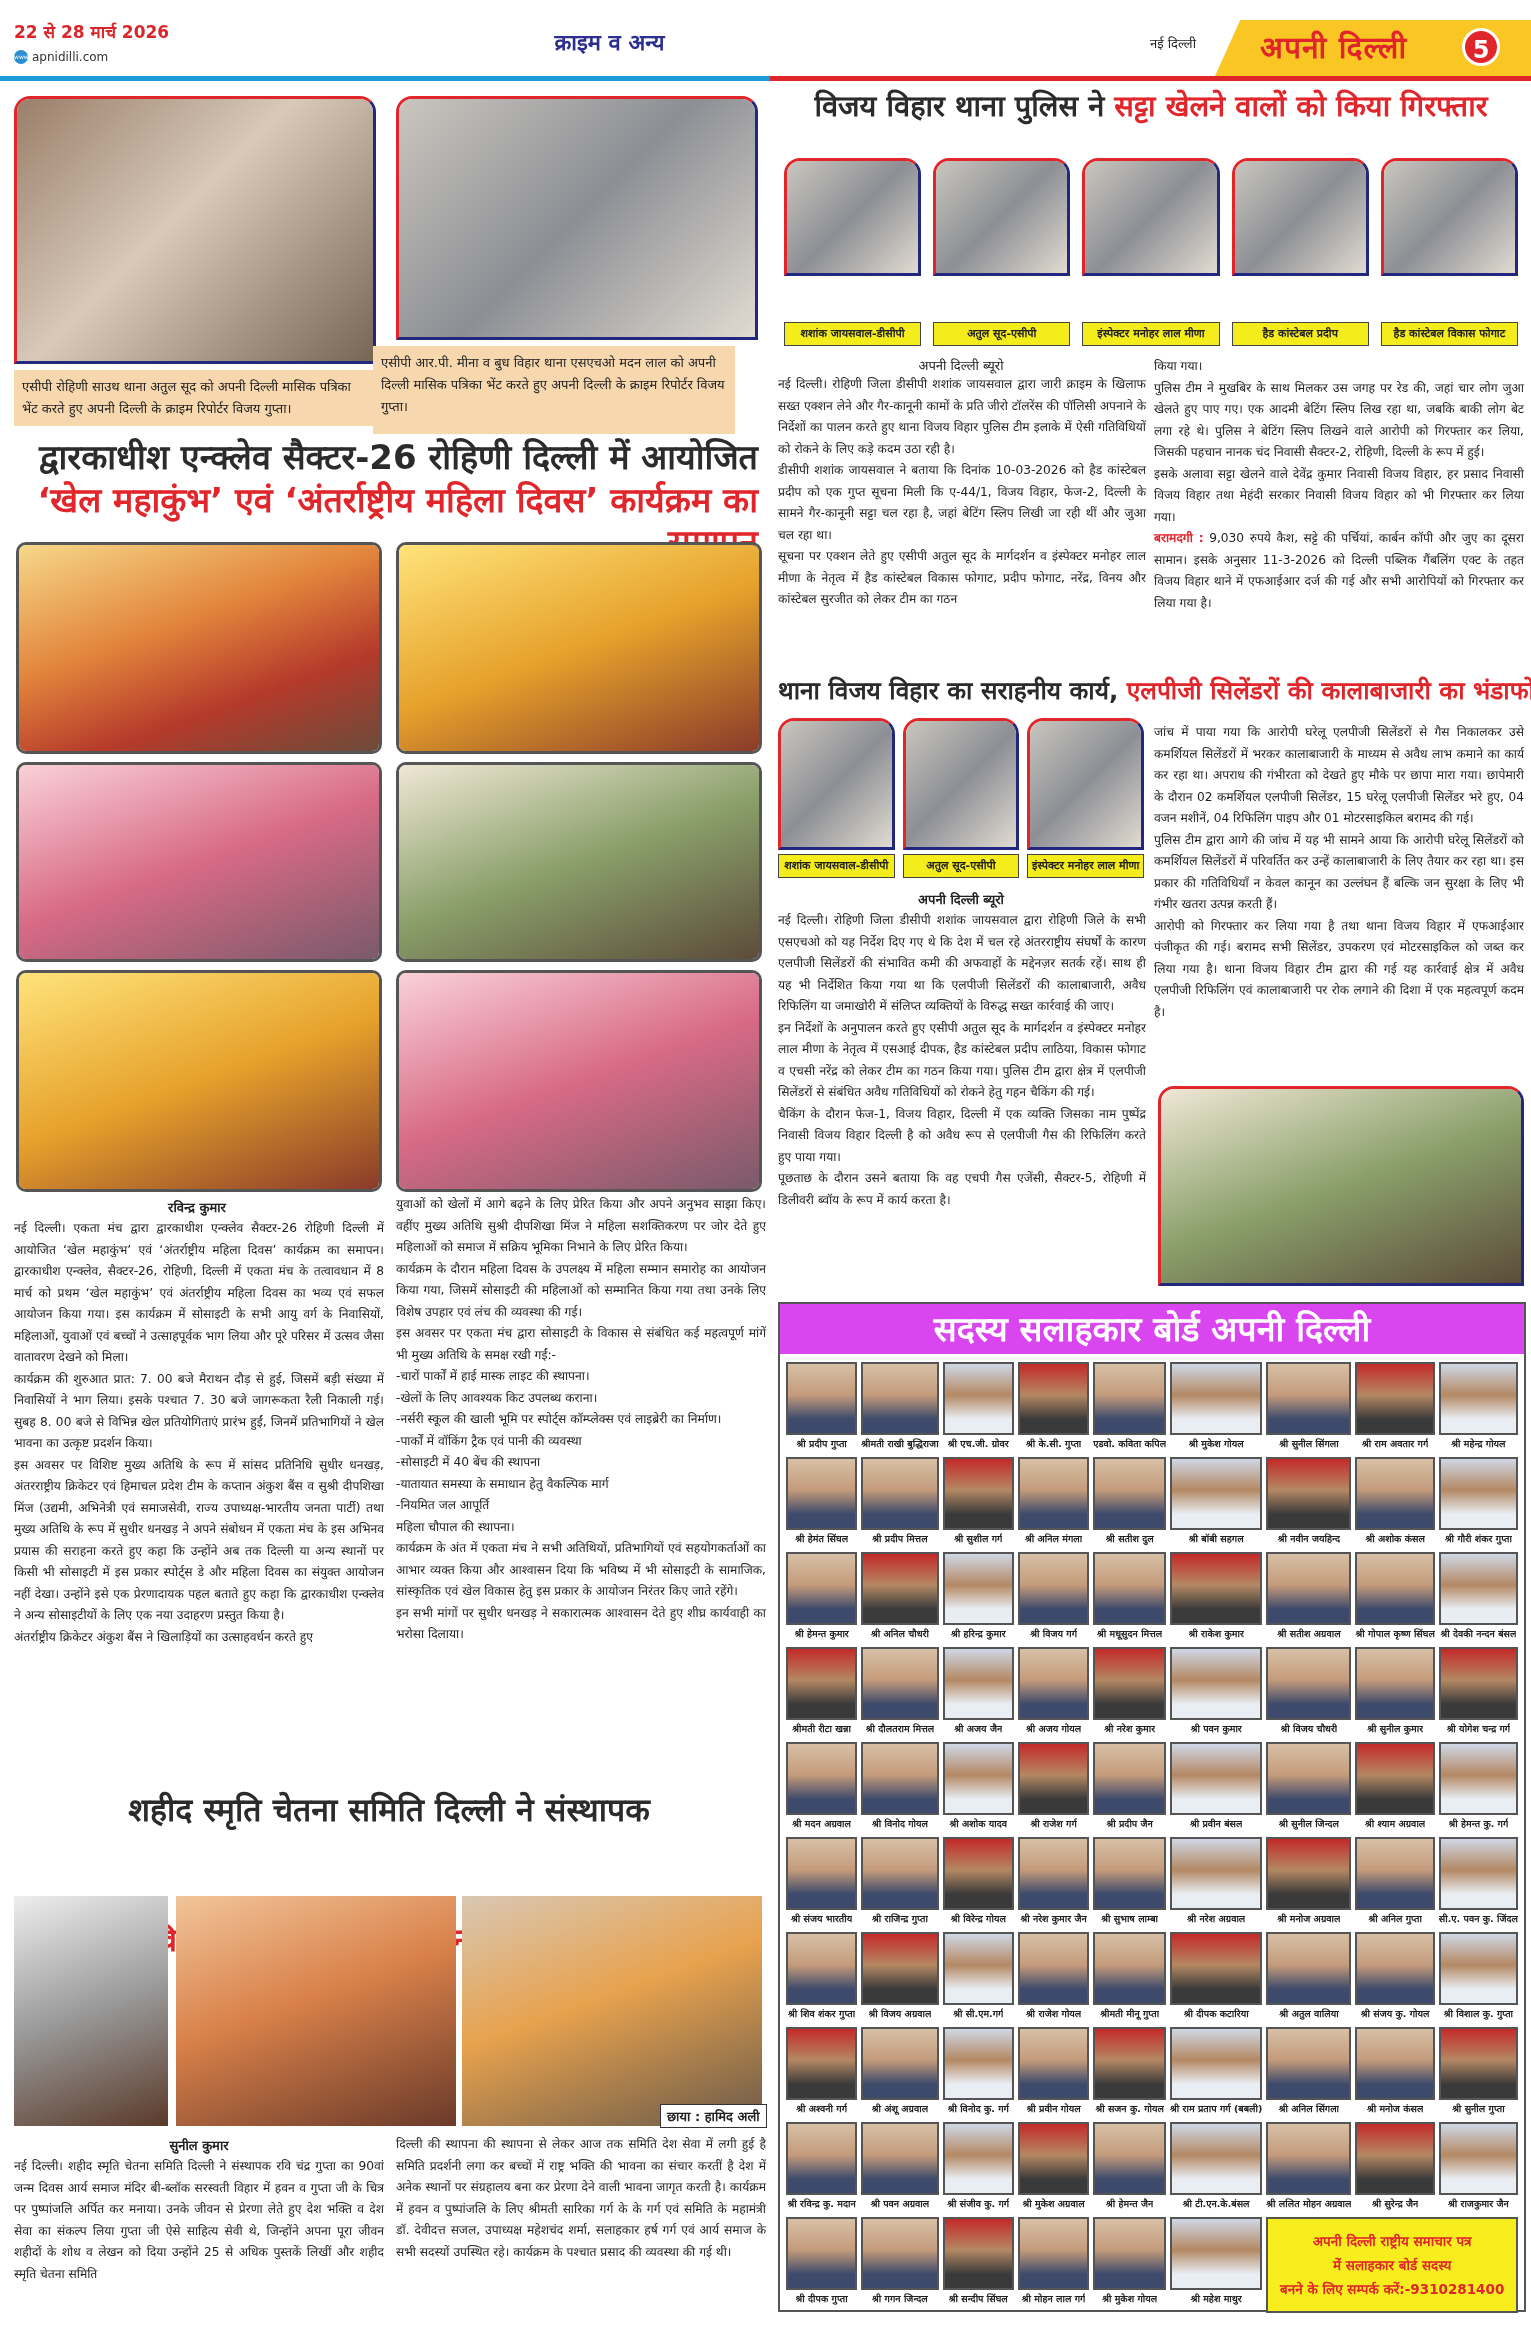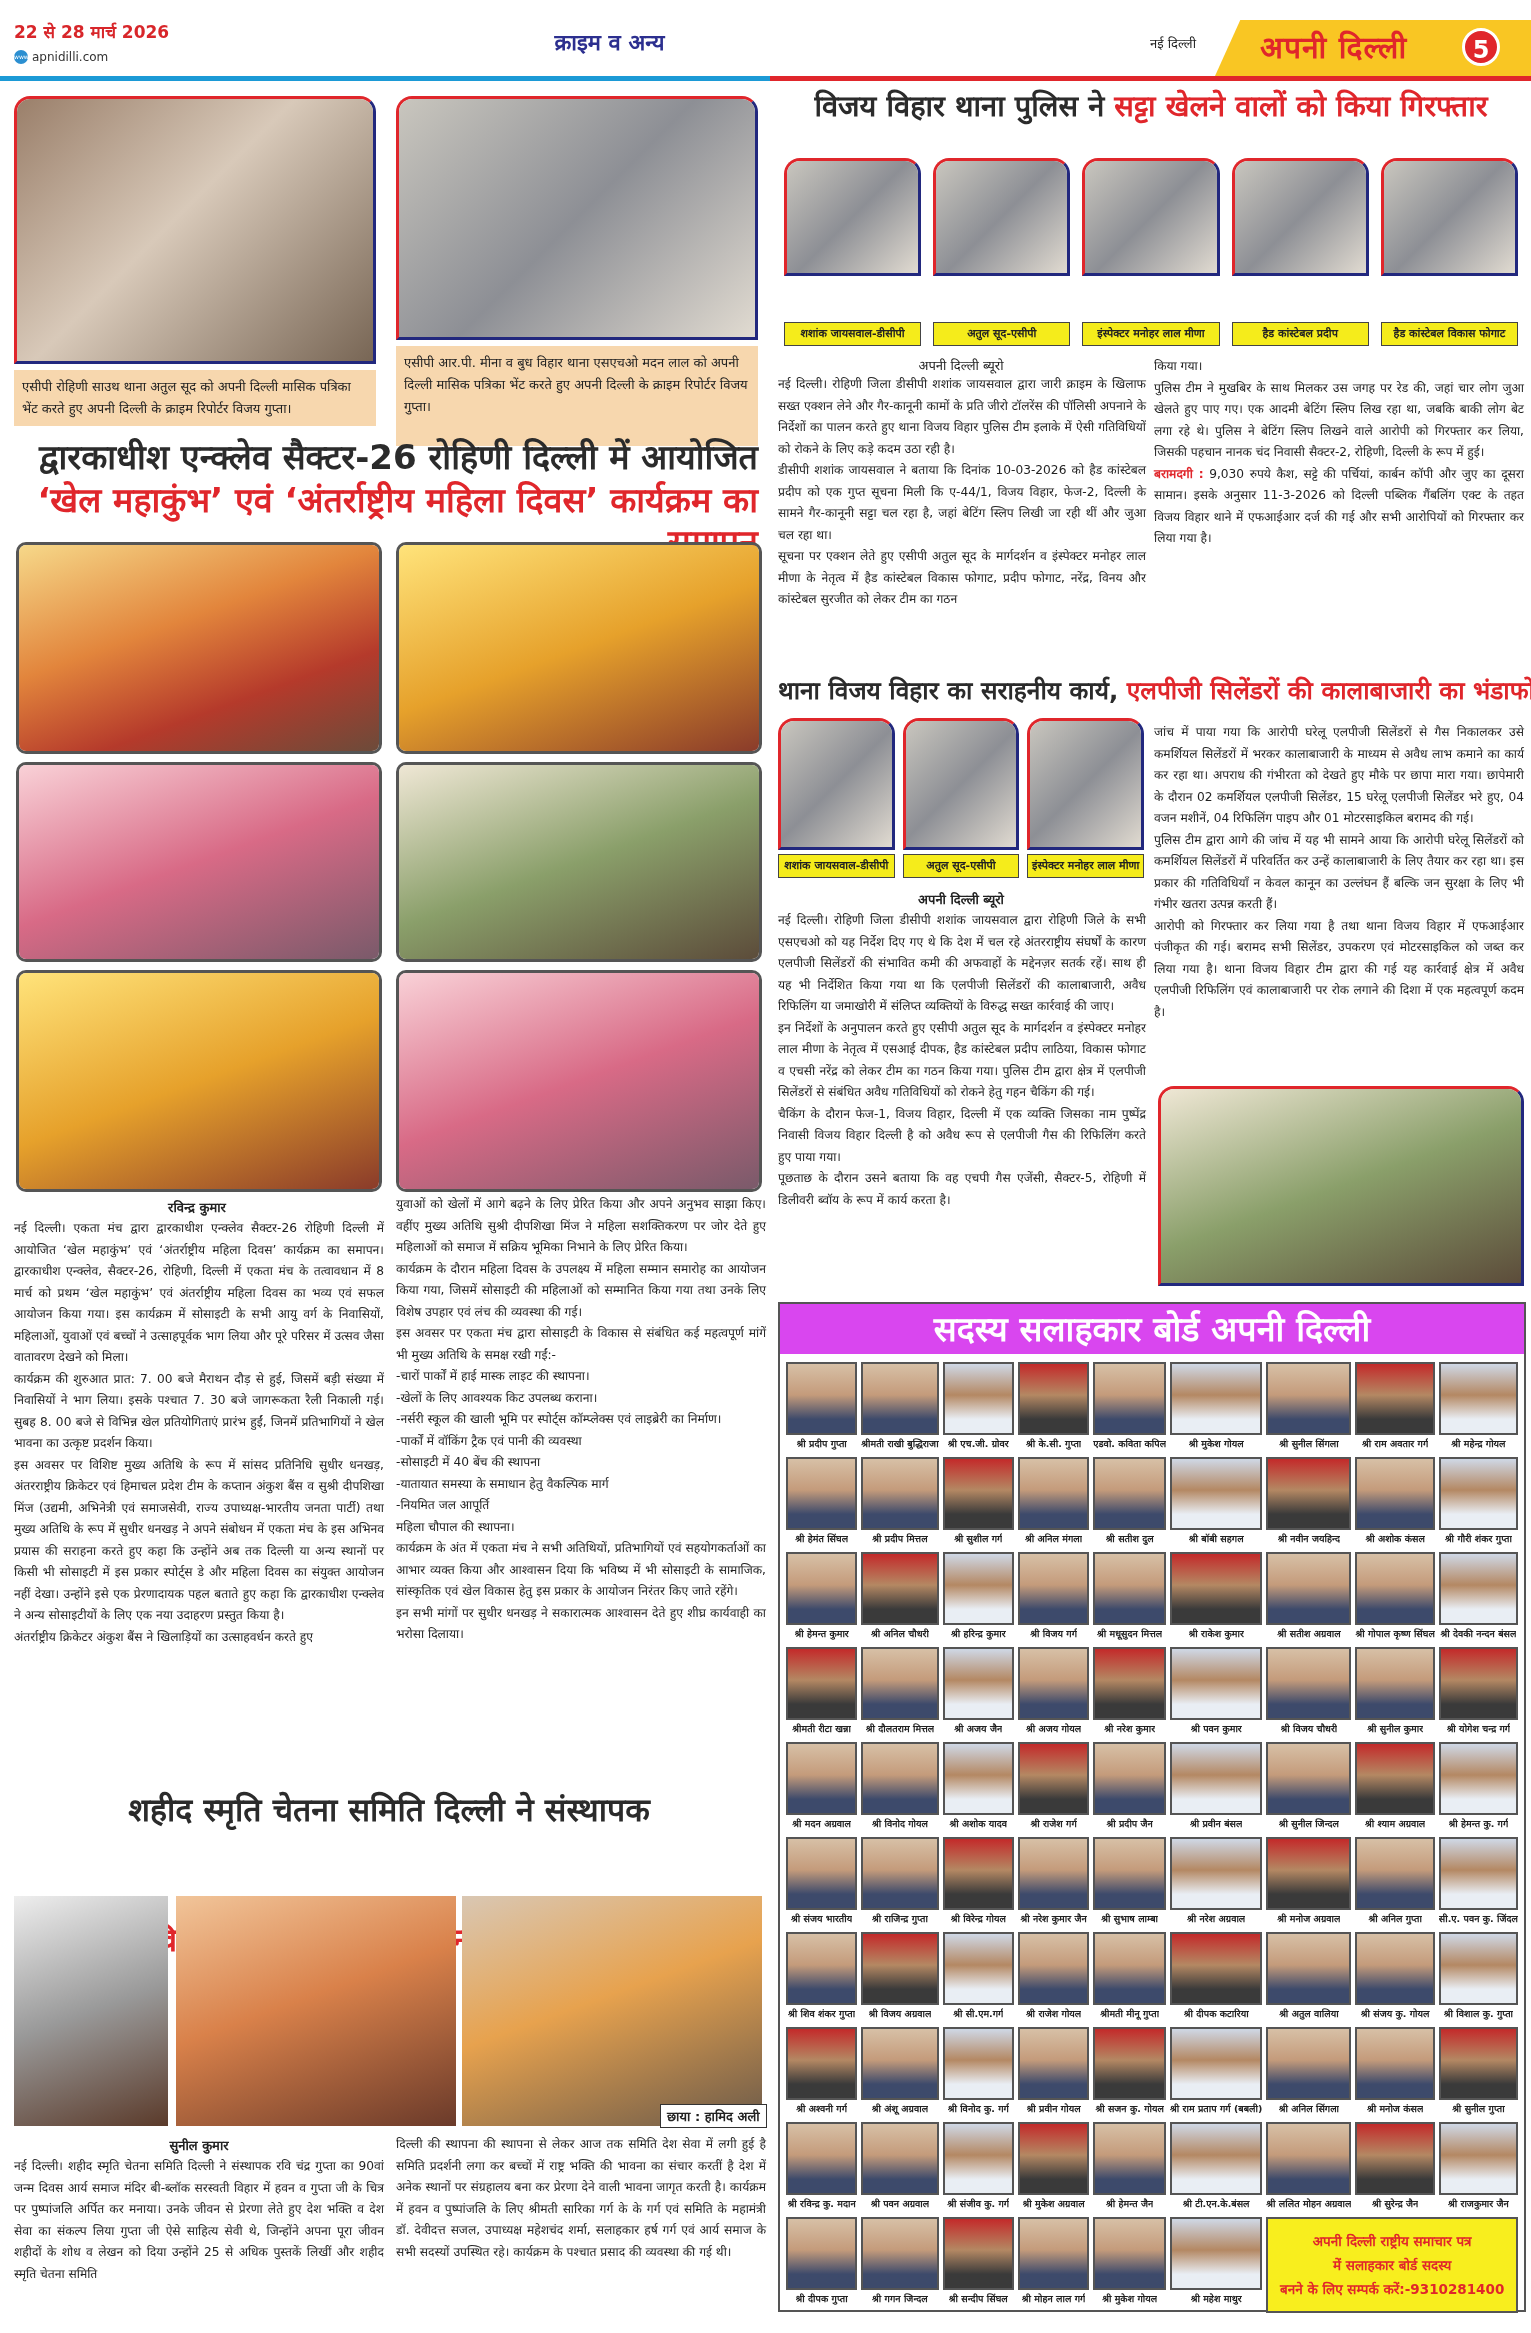--- a/index.html
+++ b/index.html
@@ -55,21 +55,21 @@
 <div class="abs hdr-line-b"></div>
 <div class="abs hdr-line-r"></div>
 
 <div class="abs frame" style="left:14px;top:96px;width:362px;height:268px">
     <div class="photo"></div>
   </div>
 <div class="abs cap" style="left:14px;top:370px;width:362px;height:56px">एसीपी रोहिणी साउथ थाना अतुल सूद को अपनी दिल्ली मासिक पत्रिका भेंट करते हुए अपनी दिल्ली के क्राइम रिपोर्टर विजय गुप्ता।</div>
 <div class="abs frame" style="left:396px;top:96px;width:362px;height:244px">
     <div class="photo alt"></div>
   </div>
-<div class="abs cap" style="left:396px;top:346px;width:362px;height:100px">एसीपी आर.पी. मीना व बुध विहार थाना एसएचओ मदन लाल को अपनी दिल्ली मासिक पत्रिका भेंट करते हुए अपनी दिल्ली के क्राइम रिपोर्टर विजय गुप्ता।</div>
+<div class="abs cap" style="left:373px;top:346px;width:362px;height:88px">एसीपी आर.पी. मीना व बुध विहार थाना एसएचओ मदन लाल को अपनी दिल्ली मासिक पत्रिका भेंट करते हुए अपनी दिल्ली के क्राइम रिपोर्टर विजय गुप्ता।</div>
 
 <div class="abs headline" style="left:14px;top:436px;width:744px;font-size:34px;text-align:right">
   <span>द्वारकाधीश एन्क्लेव सैक्टर-26 रोहिणी दिल्ली में आयोजित </span><span class="red">‘खेल महाकुंभ’ एवं ‘अंतर्राष्ट्रीय महिला दिवस’ कार्यक्रम का समापन</span>
 </div>
 <div class="abs frame" style="left:16px;top:542px;width:366px;height:212px;border-radius:10px;border-color:#555">
     <div class="photo crowd"></div>
   </div>
 <div class="abs frame" style="left:396px;top:542px;width:366px;height:212px;border-radius:10px;border-color:#555">
     <div class="photo yel"></div>
   </div>
@@ -148,20 +148,21 @@
 </div>
 <div class="abs byline" style="left:778px;top:356px;width:366px;font-weight:normal">अपनी दिल्ली ब्यूरो</div>
 <div class="abs body" style="left:778px;top:374px;width:368px">
   <p>नई दिल्ली। रोहिणी जिला डीसीपी शशांक जायसवाल द्वारा जारी क्राइम के खिलाफ सख्त एक्शन लेने और गैर-कानूनी कामों के प्रति जीरो टॉलरेंस की पॉलिसी अपनाने के निर्देशों का पालन करते हुए थाना विजय विहार पुलिस टीम इलाके में ऐसी गतिविधियों को रोकने के लिए कड़े कदम उठा रही है।</p>
   <p>डीसीपी शशांक जायसवाल ने बताया कि दिनांक 10-03-2026 को हैड कांस्टेबल प्रदीप को एक गुप्त सूचना मिली कि ए-44/1, विजय विहार, फेज-2, दिल्ली के सामने गैर-कानूनी सट्टा चल रहा है, जहां बेटिंग स्लिप लिखी जा रही थीं और जुआ चल रहा था।</p>
   <p>सूचना पर एक्शन लेते हुए एसीपी अतुल सूद के मार्गदर्शन व इंस्पेक्टर मनोहर लाल मीणा के नेतृत्व में हैड कांस्टेबल विकास फोगाट, प्रदीप फोगाट, नरेंद्र, विनय और कांस्टेबल सुरजीत को लेकर टीम का गठन</p>
 </div>
 <div class="abs body" style="left:1154px;top:356px;width:370px">
   <p>किया गया।</p>
   <p>पुलिस टीम ने मुखबिर के साथ मिलकर उस जगह पर रेड की, जहां चार लोग जुआ खेलते हुए पाए गए। एक आदमी बेटिंग स्लिप लिख रहा था, जबकि बाकी लोग बेट लगा रहे थे। पुलिस ने बेटिंग स्लिप लिखने वाले आरोपी को गिरफ्तार कर लिया, जिसकी पहचान नानक चंद निवासी सैक्टर-2, रोहिणी, दिल्ली के रूप में हुई।</p>
+  <p>इसके अलावा सट्टा खेलने वाले देवेंद्र कुमार निवासी विजय विहार, हर प्रसाद निवासी विजय विहार तथा मेहंदी सरकार निवासी विजय विहार को भी गिरफ्तार कर लिया गया।</p>
   <p><b class="red">बरामदगी :</b><span> 9,030 रुपये कैश, सट्टे की पर्चियां, कार्बन कॉपी और जुए का दूसरा सामान। इसके अनुसार 11-3-2026 को दिल्ली पब्लिक गैंबलिंग एक्ट के तहत विजय विहार थाने में एफआईआर दर्ज की गई और सभी आरोपियों को गिरफ्तार कर लिया गया है।</span></p>
 </div>
 
 <div class="abs headline" style="left:778px;top:676px;width:746px;font-size:24.5px;white-space:nowrap">
   <span>थाना विजय विहार का सराहनीय कार्य, </span><span class="red">एलपीजी सिलेंडरों की कालाबाजारी का भंडाफोड़</span>
 </div>
 <div class="abs" style="left:778px;top:718px;width:366px;height:132px;display:flex;gap:8px">
   <div class="frame" style="flex:1;height:100%">
       <div class="photo alt"></div>
     </div>

